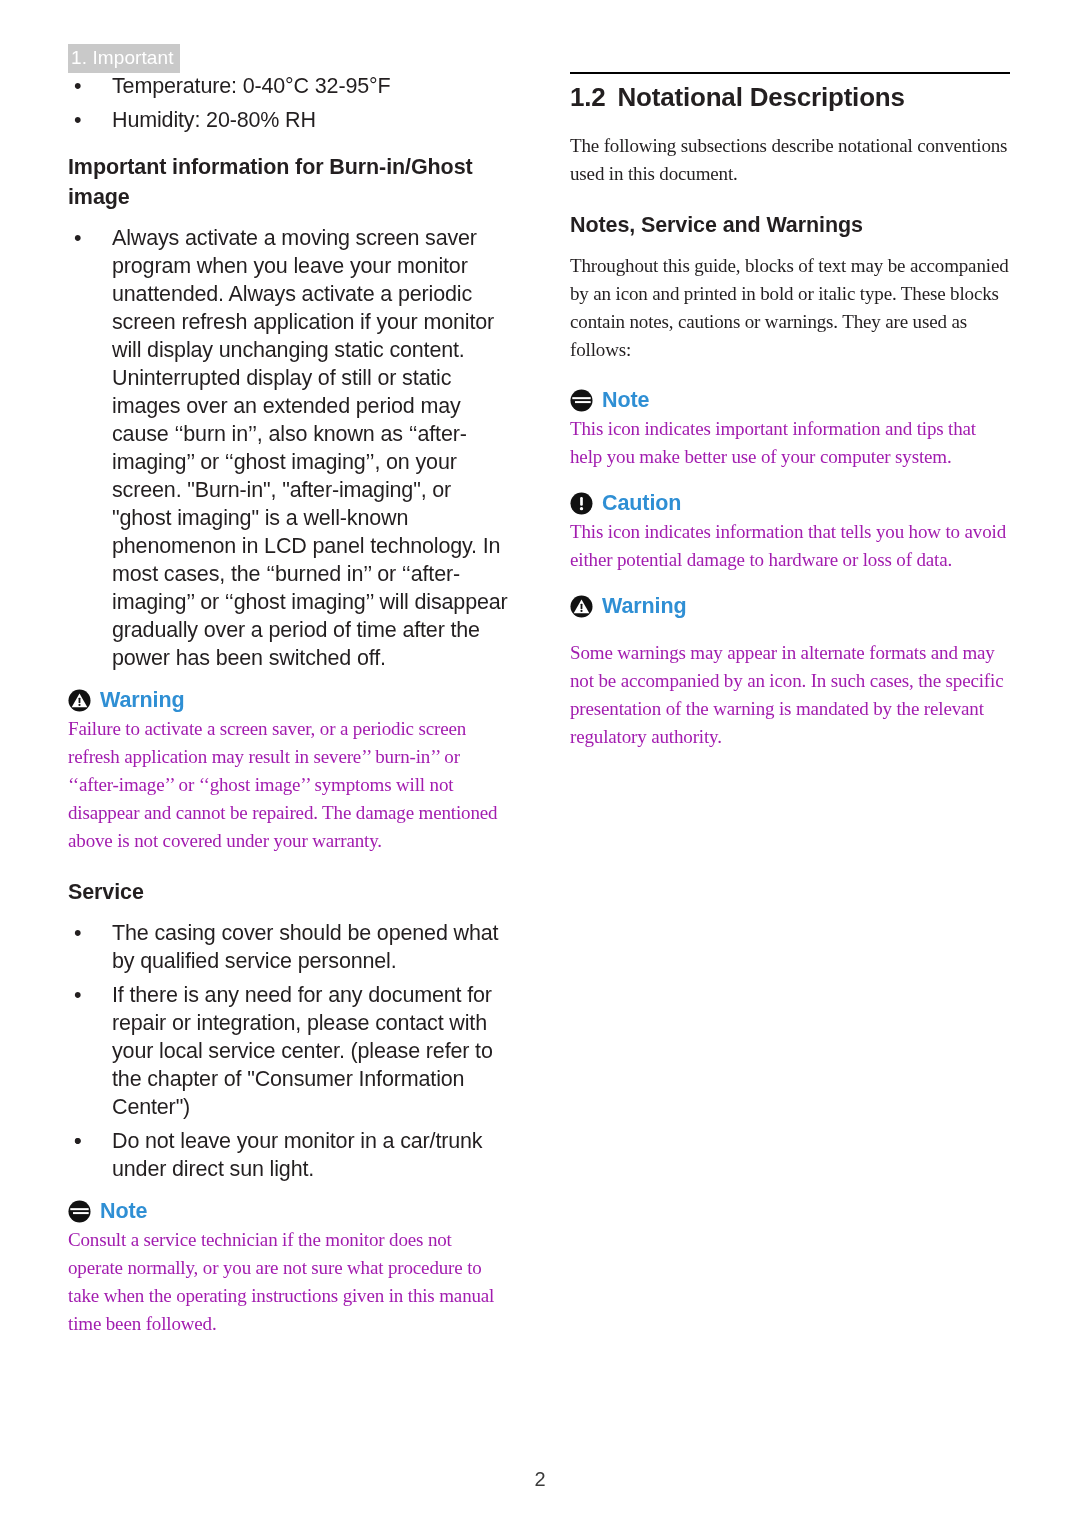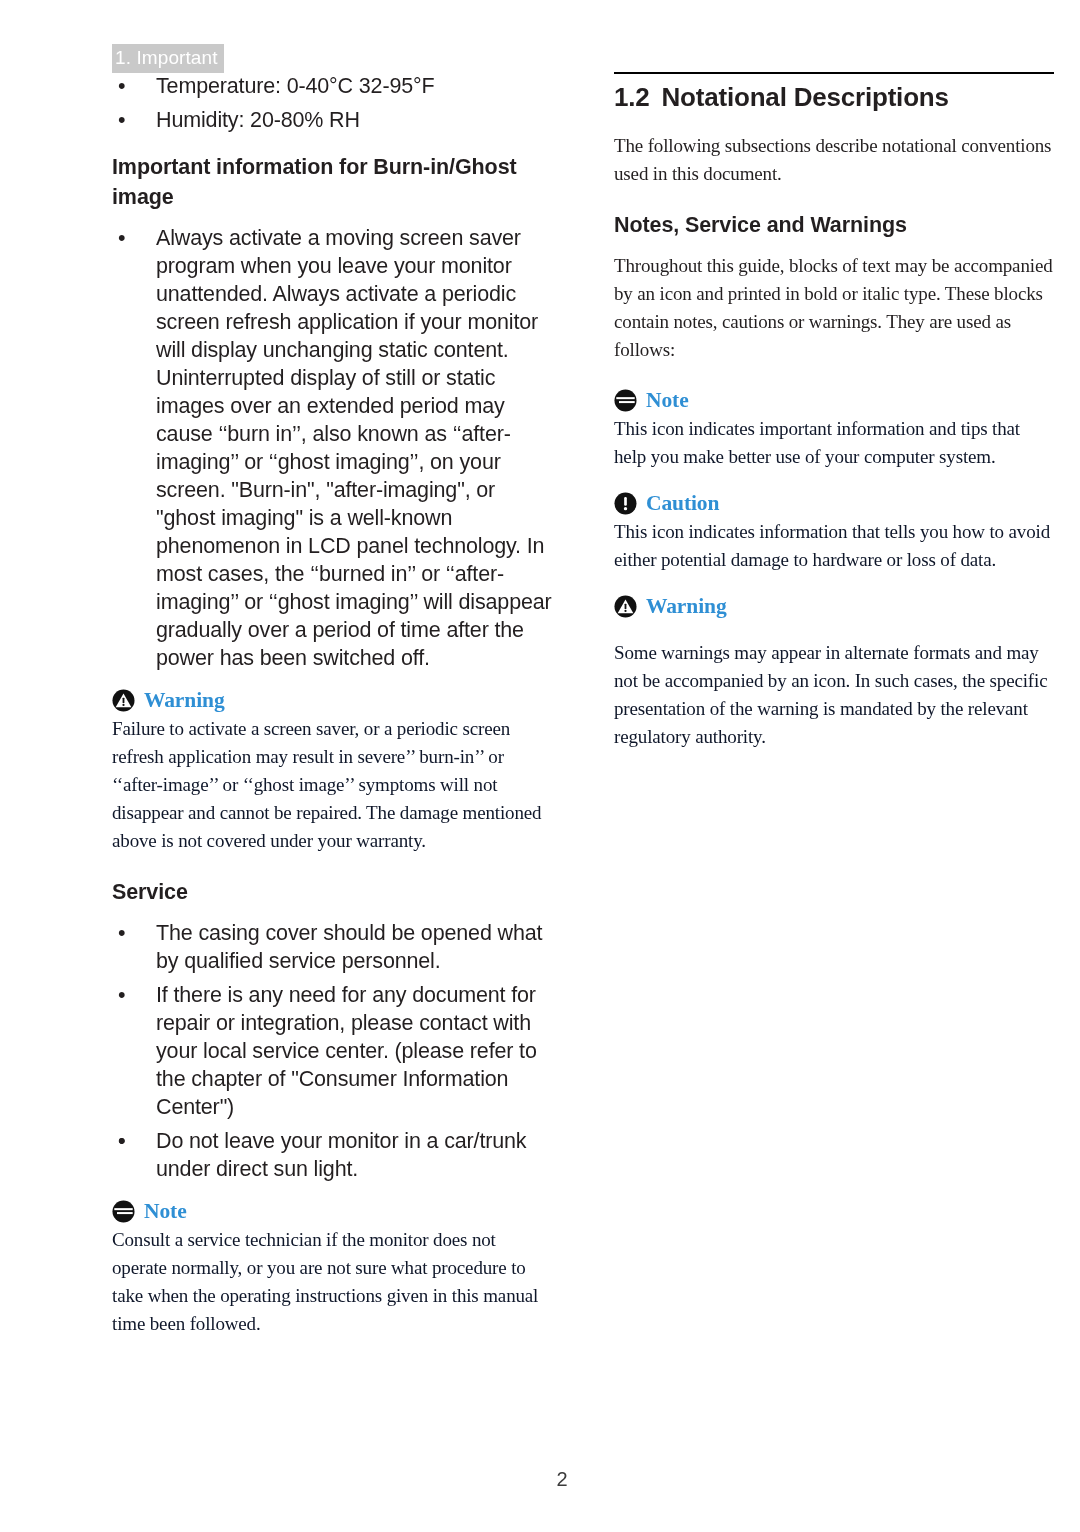--- a/index.html
+++ b/index.html
@@ -13,21 +13,20 @@
     position: relative;
     font-family: "Liberation Sans", sans-serif;
     color: #231f20;
     overflow: hidden;
   }
 
   .page {
     position: absolute;
     inset: 0;
     padding: 0;
-    margin-left: 44px;
   }
 
   
   .run-head {
     position: absolute;
     left: 68px;
     top: 44px;
     background: #c9c9c9;
     color: #ffffff;
     font-size: 19px;
@@ -61,21 +60,21 @@
     letter-spacing: -0.1px;
   }
   .para {
     font-size: 19px;
     line-height: 28px;
     margin: 0;
     letter-spacing: -0.15px;
     font-family: Liberation Serif, serif;
   }
   .para.blue, .blue {
-    color: #0f172a;
+    color: #a21caf;
   }
 
   
   ul.bullets {
     list-style: none;
     margin: 0;
     padding: 0;
   }
   ul.bullets li {
     position: relative;
@@ -119,21 +118,20 @@
     align-items: center;
     gap: 9px;
     margin: 0 0 1px 0;
   }
   .callout-head .label {
     font-size: 21.5px;
     line-height: 28px;
     font-weight: bold;
     color: #2f8fd4;
     letter-spacing: -0.1px;
-    font-family: Liberation Serif, serif;
   }
   .ico {
     width: 23px;
     height: 23px;
     flex: 0 0 23px;
     display: block;
   }
 
   
   .folio {

